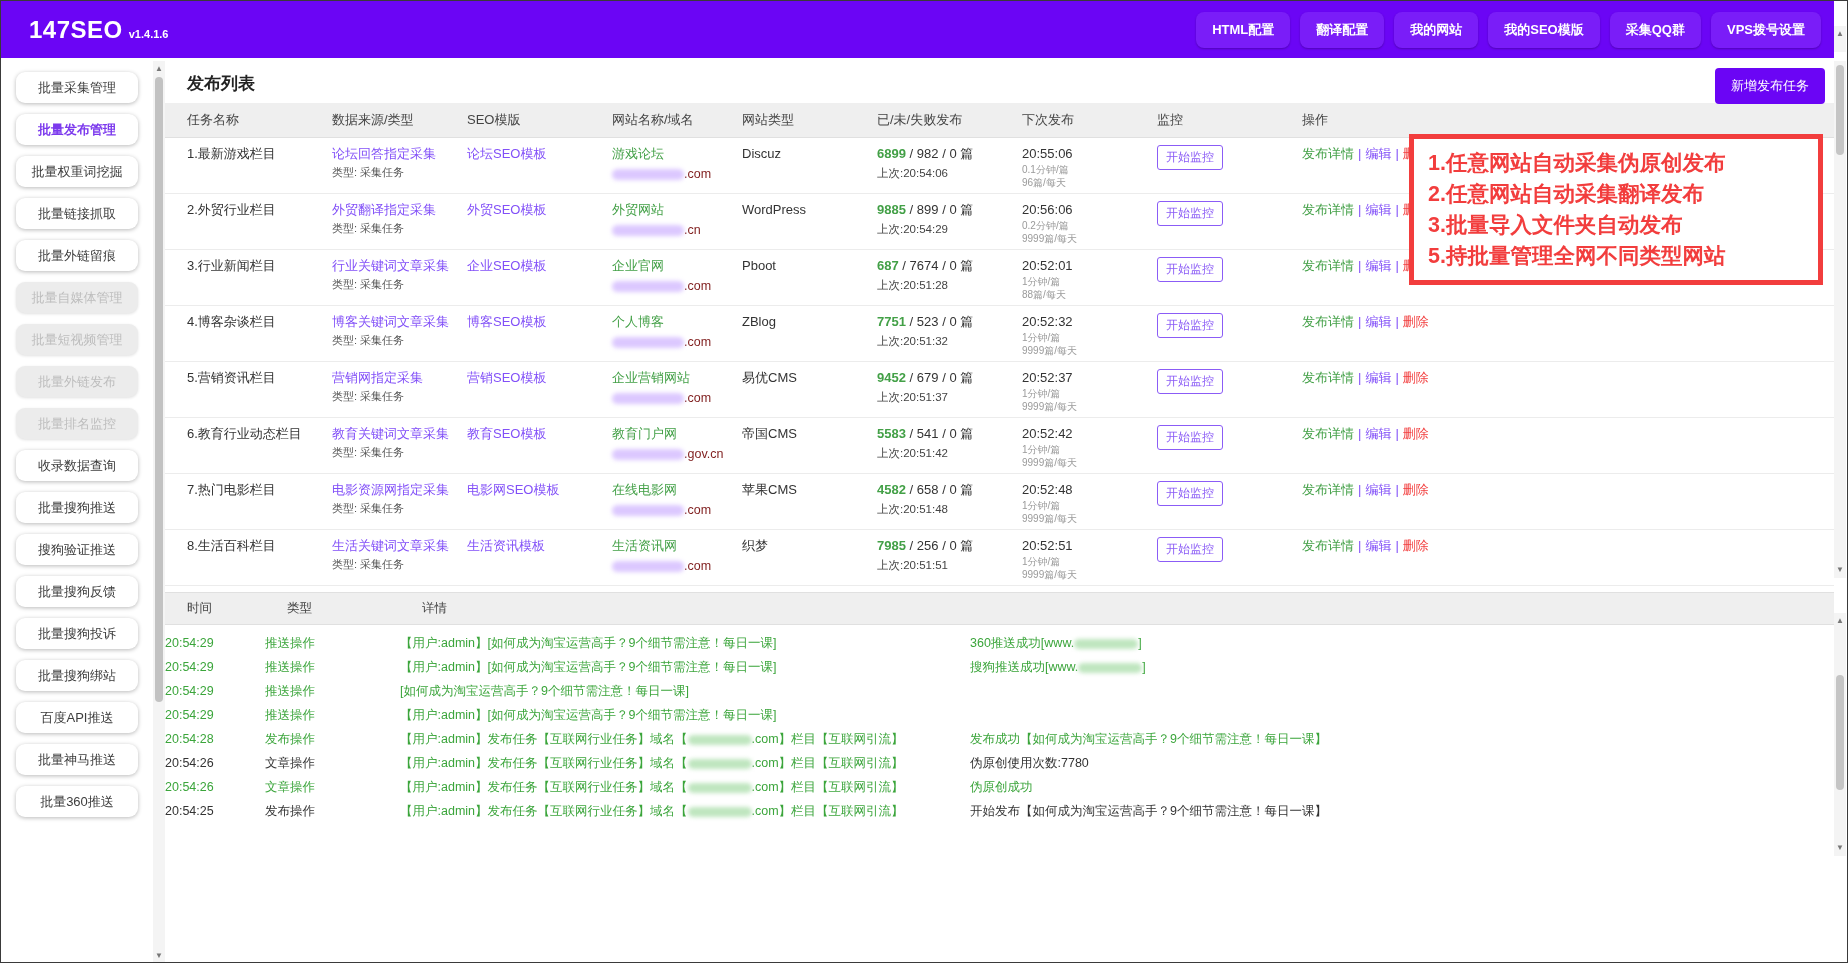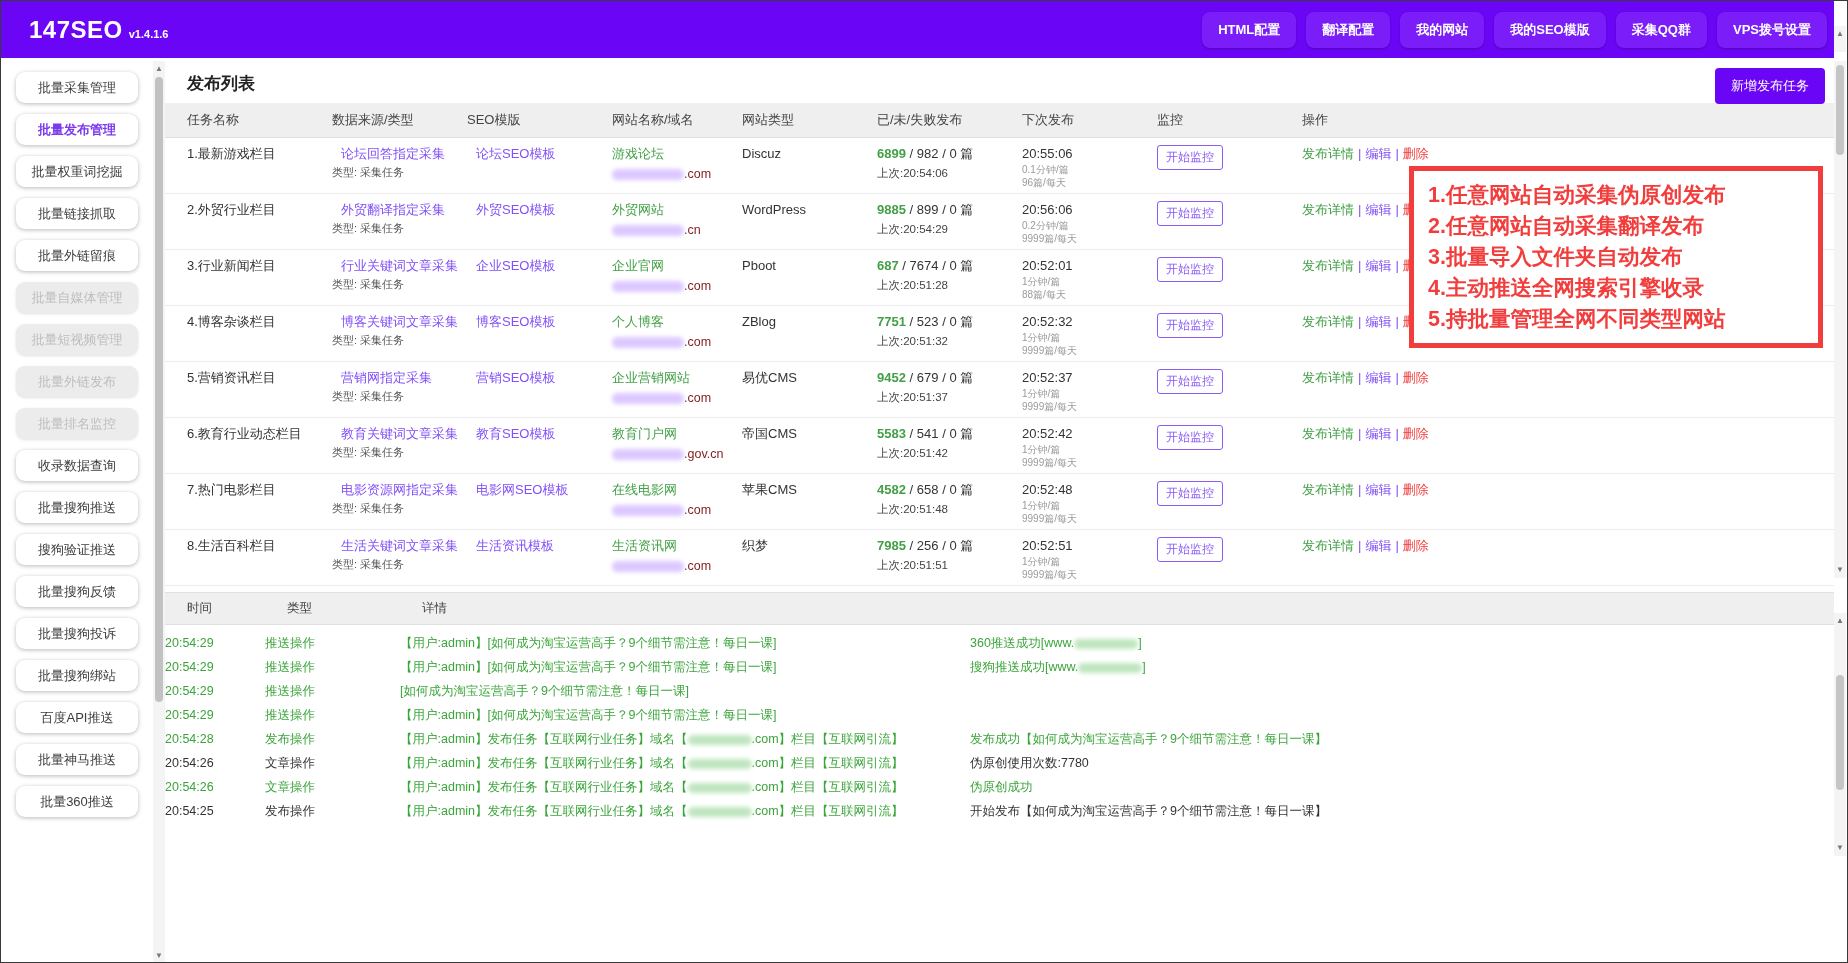--- a/index.html
+++ b/index.html
@@ -1,20 +1,20 @@
 <!DOCTYPE html>
 <html><head>
 <meta charset="utf-8">
 <style>
   * { margin:0; padding:0; box-sizing:border-box; }
   html,body { width:1848px; height:963px; overflow:hidden; }
   body { font-family:"Liberation Sans","DejaVu Sans",sans-serif; background:#fff; border:1px solid #3a3a3a; position:relative; }
 
   
-  .header { height:57px; background:#6b05f5; display:flex; align-items:center; justify-content:space-between; padding:0 0 0 28px; }
+  .header { height:57px; background:#6b05f5; display:flex; align-items:center; justify-content:space-between; padding:0 6px 0 28px; }
   .brand { color:#fff; display:flex; align-items:baseline; gap:6px; }
   .brand .name { font-size:24px; font-weight:bold; letter-spacing:.5px; }
   .brand .ver { font-size:11px; font-weight:bold; }
   .topnav { display:flex; gap:10px; margin-right:20px; }
   .nav-btn { background:#7a1df8; color:#fff; font-size:13px; font-weight:bold; padding:9px 16px; border-radius:8px; cursor:pointer; box-shadow:0 1px 2px rgba(0,0,0,.25); white-space:nowrap; }
 
   
   .bodywrap { display:flex; height:906px; }
 
   
@@ -34,40 +34,40 @@
   .pub-head { position:relative; padding:14px 0 8px 22px; }
   .pub-title { font-size:17px; font-weight:bold; color:#222; }
   .new-btn { position:absolute; right:22px; top:10px; background:#6b05f5; color:#fff; border:none; border-radius:4px; font-size:13px; padding:9px 16px; cursor:pointer; font-family:inherit; }
 
   .grid9 { display:grid; grid-template-columns:145px 135px 145px 130px 135px 145px 135px 145px 200px; padding-left:22px; }
   .thead { background:#efefef; border-bottom:1px solid #e0e0e0; }
   .thead .hcell { font-size:13px; color:#444; padding:8px 4px 8px 0; }
 
   .prow { border-bottom:1px solid #ececec; min-height:44px; align-items:start; padding-top:7px; padding-bottom:5px; }
   .cell { font-size:13px; color:#333; padding-right:8px; line-height:17px; }
-  .lnk { color:#8250f8; text-decoration:none; cursor:pointer;margin-left:9px; }
+  .lnk { color:#8250f8; text-decoration:none; cursor:pointer; }
   .sub { font-size:11px; color:#555; margin-top:2px; }
   .site { color:#43a047;text-align:center; }
   .domline { margin-top:3px; }
   .blurpill { display:inline-block; width:72px; height:11px; border-radius:6px; background:#dcc8ff; filter:blur(2px); vertical-align:middle; }
   .blurpill.green { background:#bfe6bf; width:64px; height:10px; }
   .suffix { color:#7f1d1d; font-size:12.5px; }
   .gnum { color:#43a047; font-weight:bold; }
   .lastpub { font-size:11.5px; color:#444; margin-top:3px; }
   .nexttime { font-size:13px; color:#333; }
   .tiny { font-size:10px; color:#9a9a9a; margin-top:2px; line-height:11px; }
   .mon-btn { display:inline-block; border:1px solid #8b5cf6; color:#8b5cf6; font-size:12px; padding:3px 8px; border-radius:3px; background:#fff; cursor:pointer; font-family:inherit; }
   .act a { text-decoration:none; font-size:13px; cursor:pointer;font-family:Liberation Mono, monospace; }
   .act .detail { color:#43a047; }
   .act .edit { color:#8250f8; }
   .act .del { color:#f23d3d; }
   .act .sep { color:#8250f8; margin:0 4px; }
 
   
-  .redbox { position:absolute; top:108px; left:1244px; width:414px; background:#fff; border:5px solid #f23d3d; padding:9px 12px 8px 14px; z-index:5; }
+  .redbox { position:absolute; top:76px; left:1244px; width:414px; background:#fff; border:5px solid #f23d3d; padding:9px 12px 8px 14px; z-index:5; }
   .redbox .rline { color:#f23d3d; font-size:21.5px; font-weight:bold; line-height:31px; white-space:nowrap; }
 
   
   .grid4 { display:grid; grid-template-columns:100px 135px 570px 1fr; padding-left:22px; }
   .log-head { background:#efefef; border-top:1px solid #e0e0e0; border-bottom:1px solid #e0e0e0; margin-top:6px; }
   .log-head .hcell { font-size:12.5px; color:#444; padding:7px 4px 7px 0; }
   .log-rows { border-bottom:1px solid #e3e3e3; min-height:345px; background:#fff; padding-top:6px; }
   .log-row { padding:5px 0 4px 0; }
   .log-row > div { font-size:12.5px; line-height:15px; padding-right:10px; }
   .log-row.green { color:#3ba53b; }
@@ -453,21 +453,20 @@
             <a class="detail">发布详情</a><span class="sep">|</span><a class="edit">编辑</a><span class="sep">|</span><a class="del">删除</a>
           </div>
         </div>
       </div>
 
     <div class="redbox">
 
     <div class="rline">1.任意网站自动采集伪原创发布</div>
         <div class="rline">2.任意网站自动采集翻译发布</div>
         <div class="rline">3.批量导入文件夹自动发布</div>
-        <div class="rline">4.主动推送全网搜索引擎收录</div>
         <div class="rline">5.持批量管理全网不同类型网站</div>
       </div>
 
     <div class="grid4 log-head">
 
     <span class="hcell">时间</span>
         <span class="hcell">类型</span>
         <span class="hcell">详情</span>
       </div>
 

